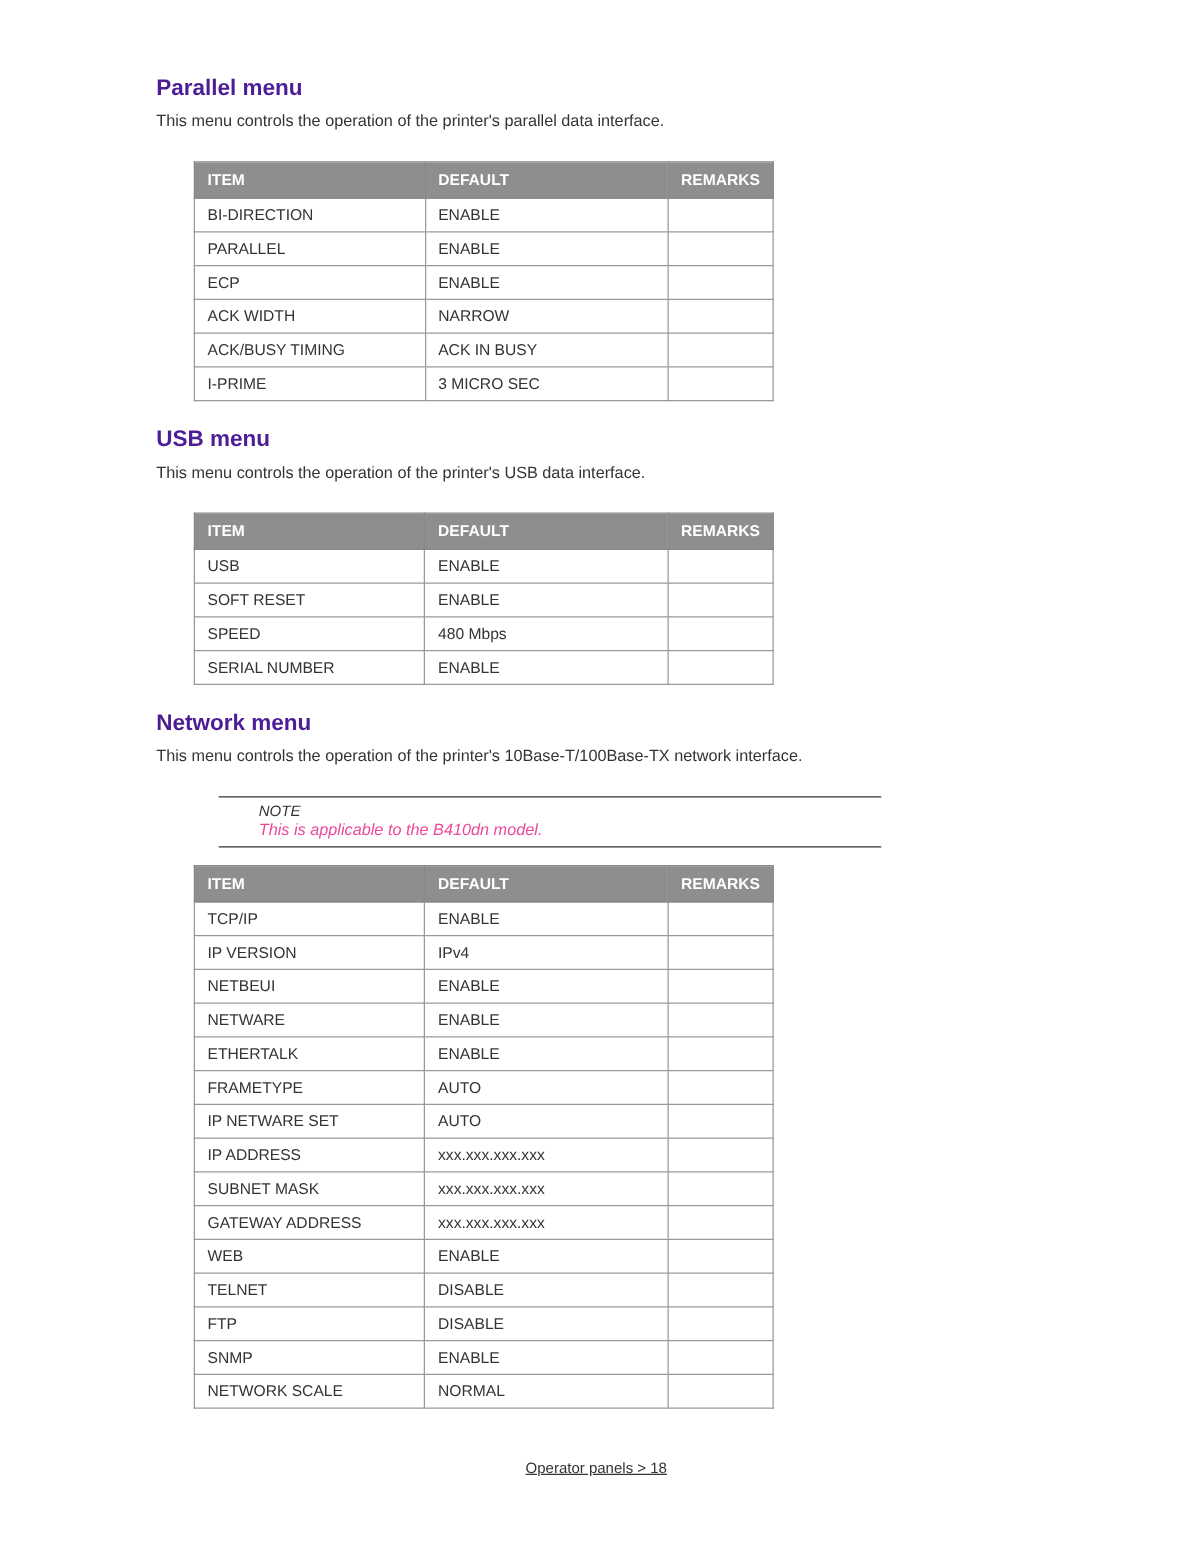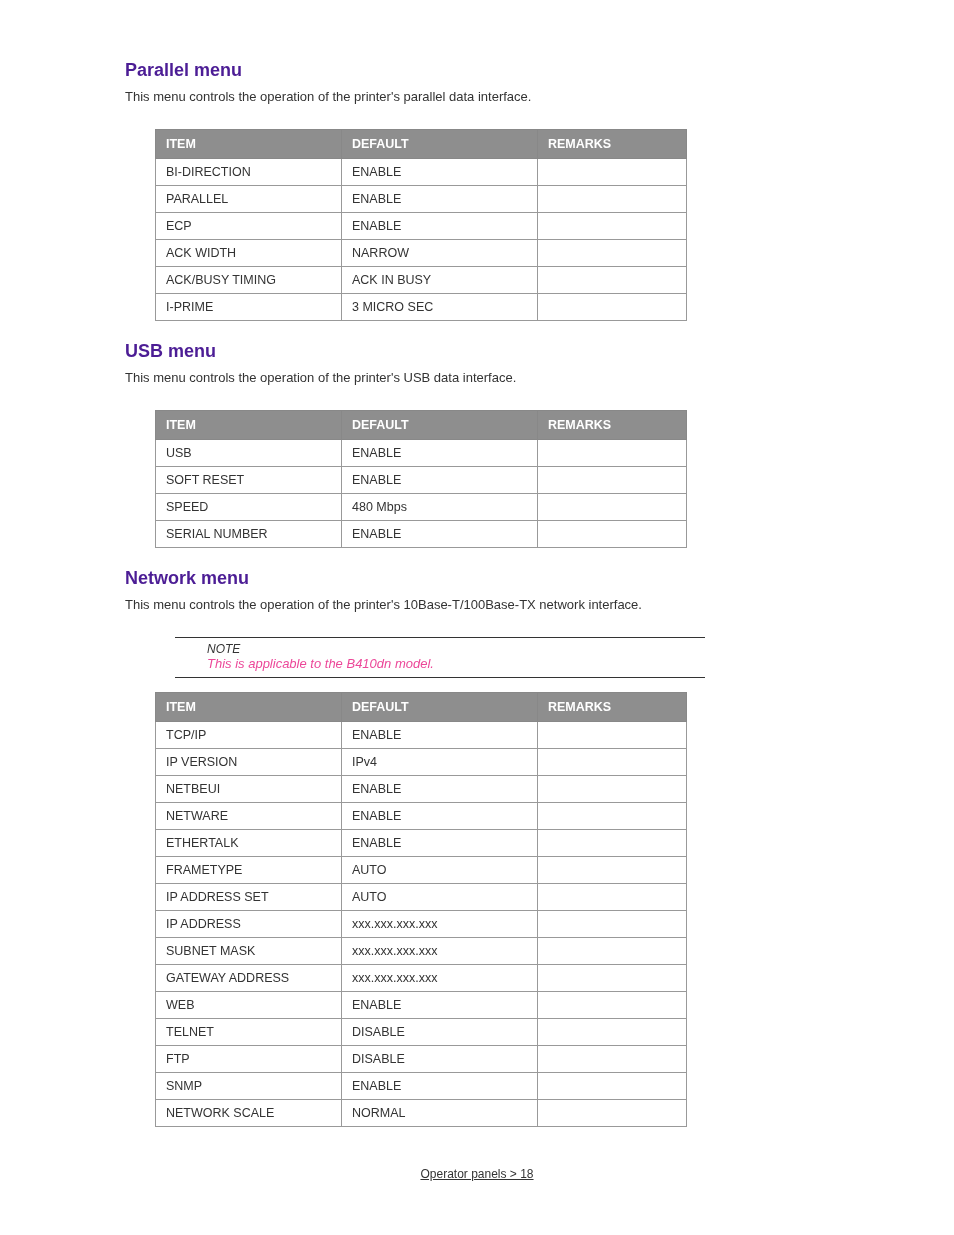--- a/index.html
+++ b/index.html
@@ -26,21 +26,21 @@
       color: #333;
       margin-bottom: 16px;
       font-size: 13px;
     }
     .table-wrap {
       margin-left: 85px;
       margin-bottom: 20px;
     }
     table {
       border-collapse: collapse;
-      width: 532px;
+      width: 464px;
     }
     th {
       background: #8e8e8e;
       color: #fff;
       text-align: left;
       font-weight: bold;
       font-size: 12.5px;
       padding: 7px 10px;
       border: 1px solid #888;
     }
@@ -212,21 +212,21 @@
           <td class="col-item">ETHERTALK</td>
           <td class="col-default">ENABLE</td>
           <td class="col-remarks"></td>
         </tr>
         <tr>
           <td class="col-item">FRAMETYPE</td>
           <td class="col-default">AUTO</td>
           <td class="col-remarks"></td>
         </tr>
         <tr>
-          <td class="col-item">IP ADDRESS SET</td>
+          <td class="col-item">IP NETWARE SET</td>
           <td class="col-default">AUTO</td>
           <td class="col-remarks"></td>
         </tr>
         <tr>
           <td class="col-item">IP ADDRESS</td>
           <td class="col-default">xxx.xxx.xxx.xxx</td>
           <td class="col-remarks"></td>
         </tr>
         <tr>
           <td class="col-item">SUBNET MASK</td>

